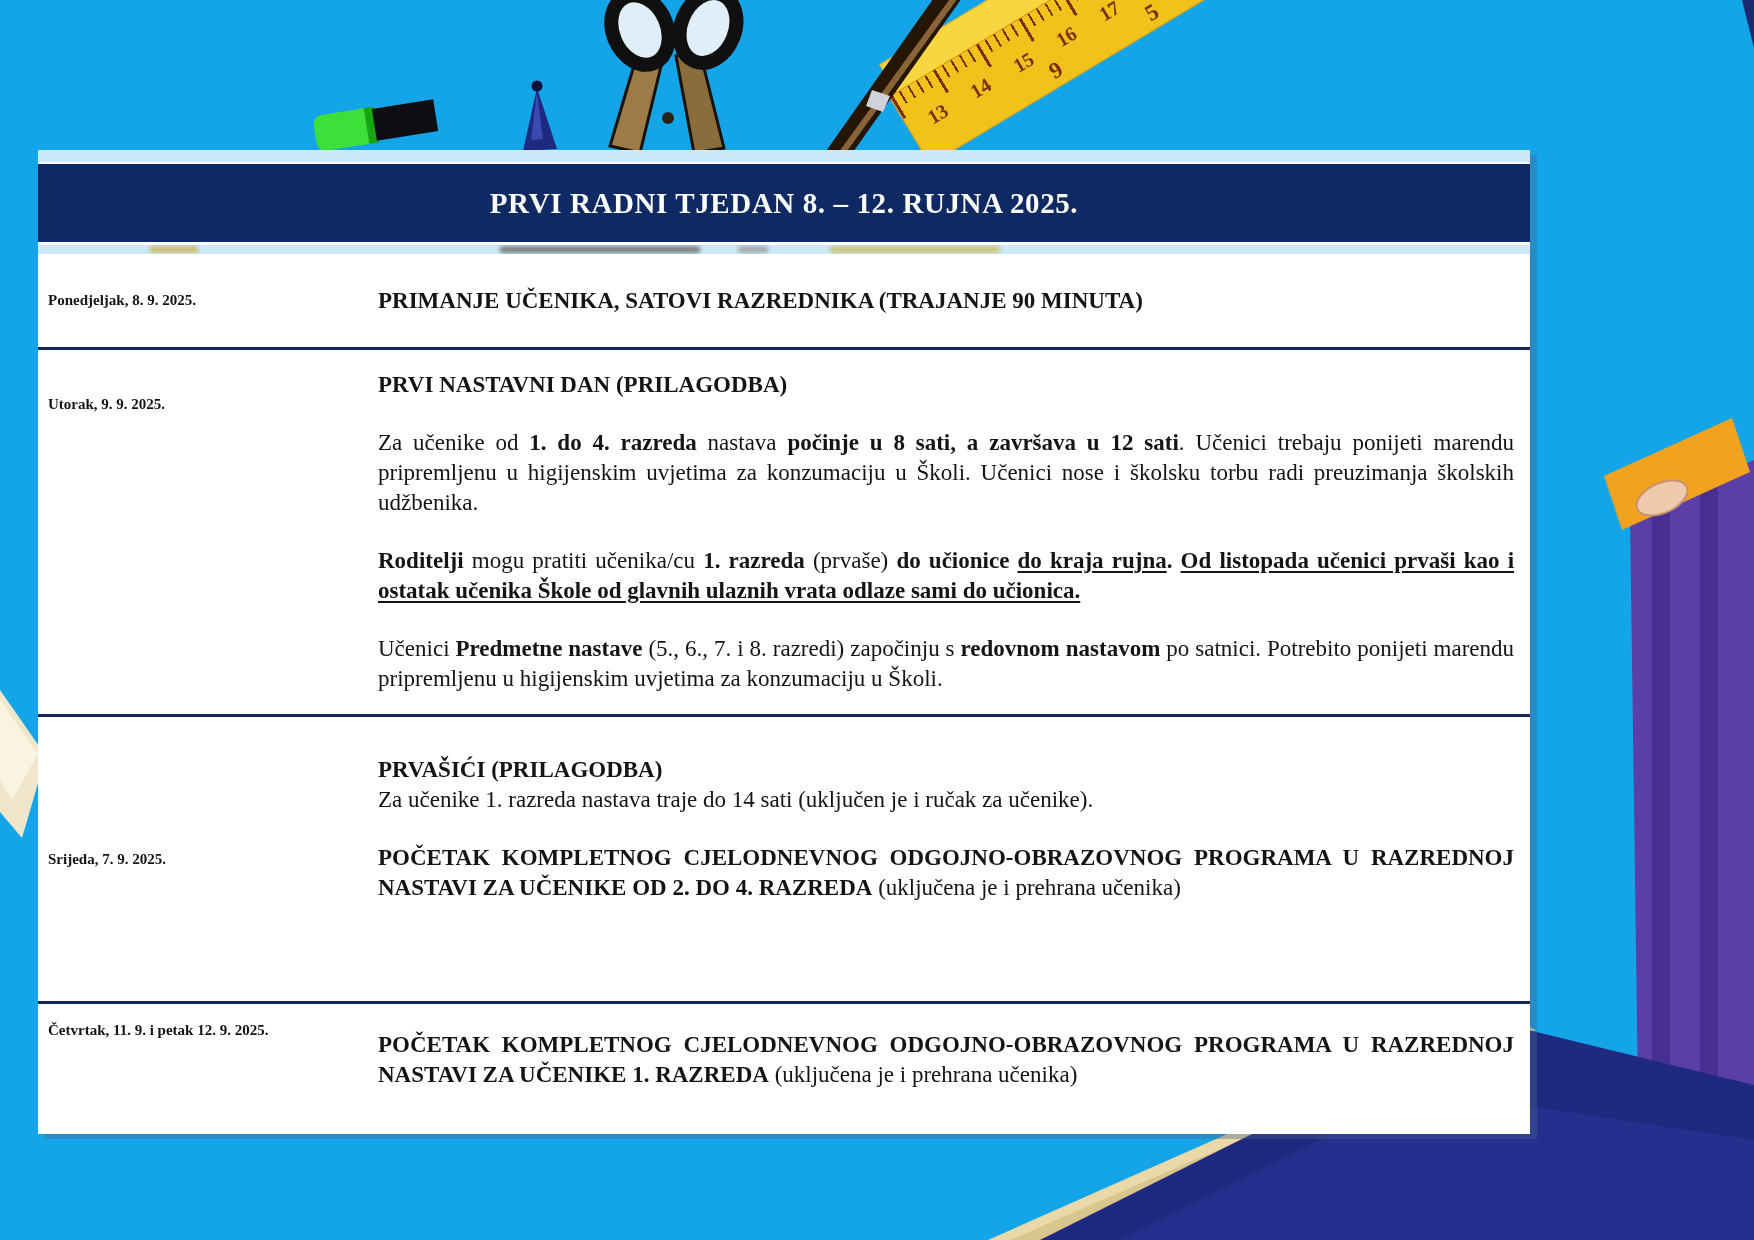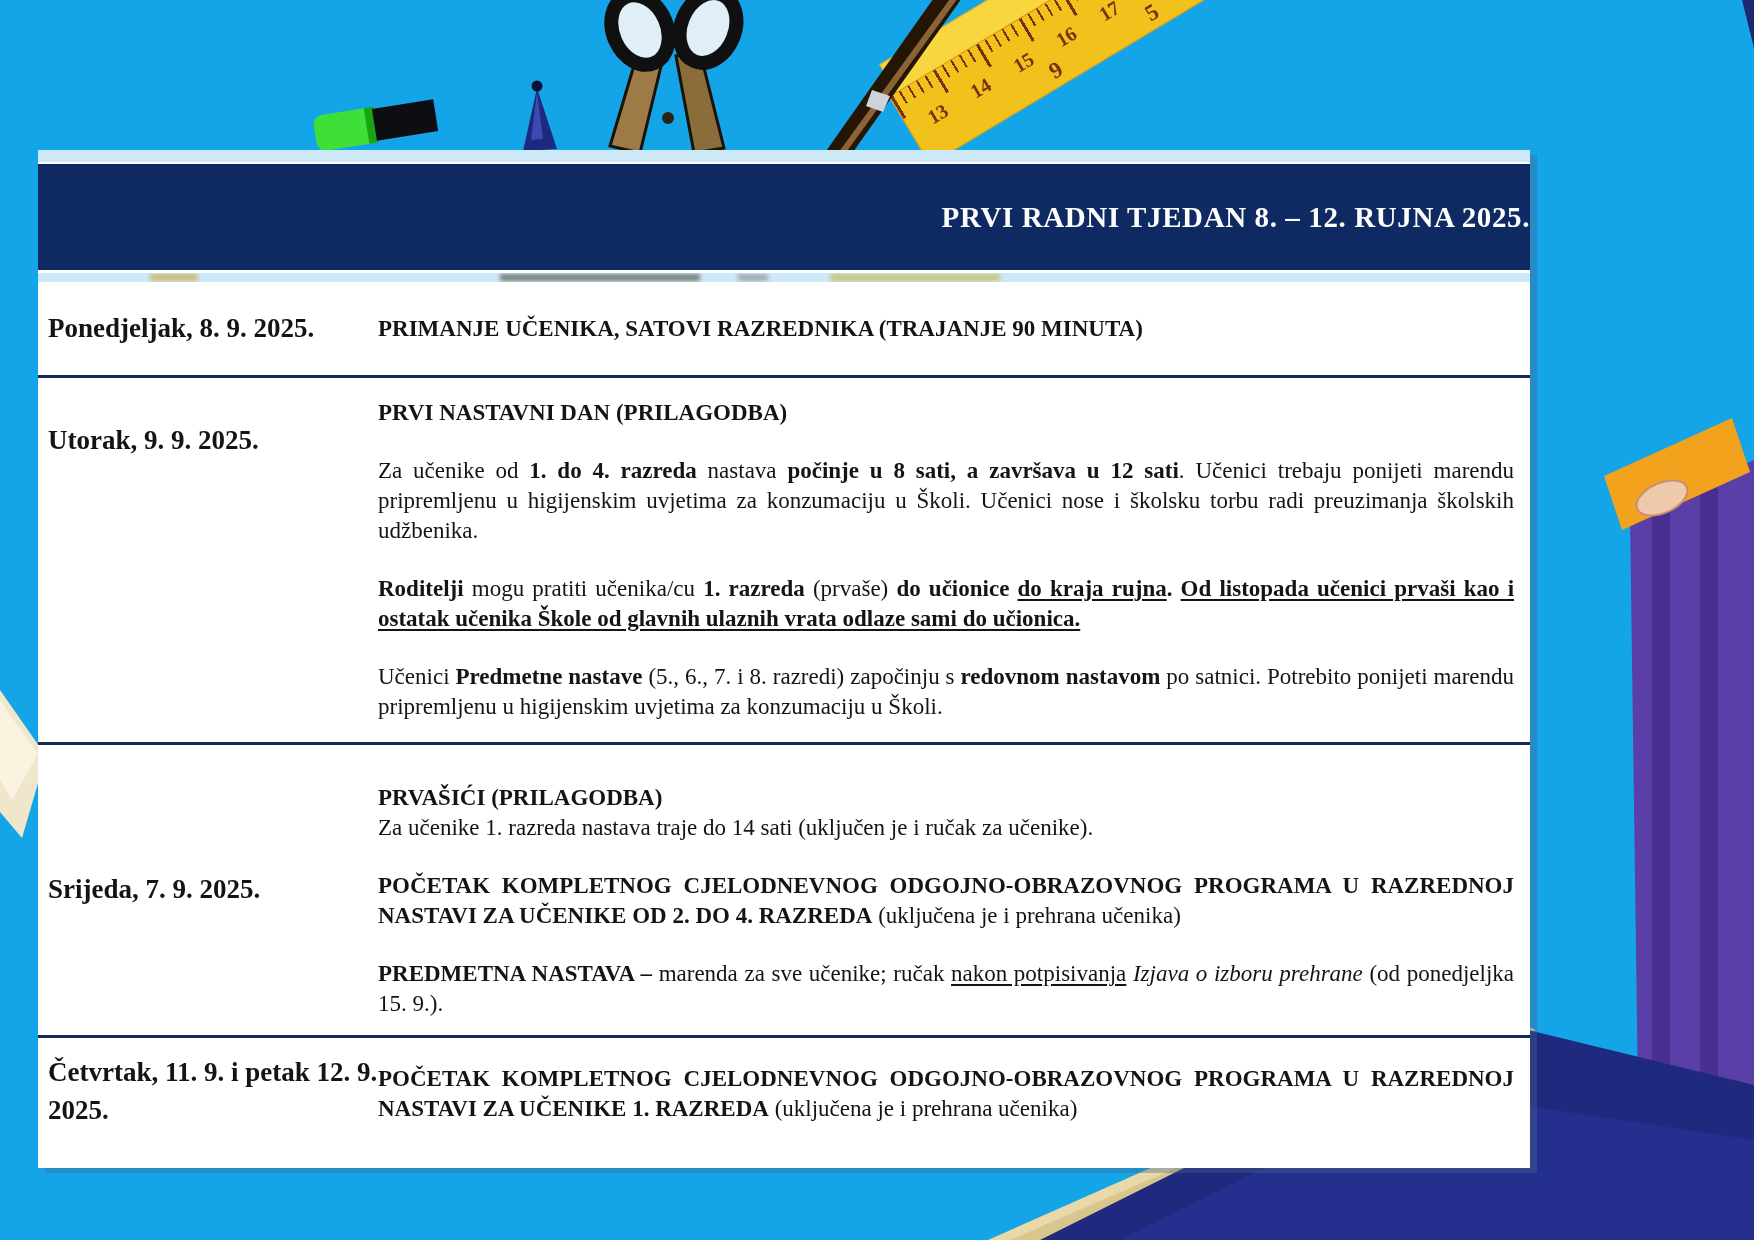--- a/index.html
+++ b/index.html
@@ -46,38 +46,38 @@
   .ruler .num2{position:absolute;top:50px;font-family:"Liberation Serif",serif;
     font-size:23px;font-weight:700;color:var(--ruler-marks);}
 
   
   .doc{
     position:absolute;left:38px;top:150px;width:1492px;z-index:2;
     background:var(--document);
     box-shadow:7px 5px 0 rgba(70,100,140,.38);
   }
   .strip-top{height:14px;background:var(--accent-strip);border-bottom:2px solid #ffffff;}
-  .titlebar{height:106px;background:var(--header-bar);display:flex;align-items:center;justify-content:flex-end;}
+  .titlebar{height:78px;background:var(--header-bar);display:flex;align-items:center;justify-content:center;}
   .titlebar h1{
     color:var(--title-text);font-size:29px;font-weight:700;letter-spacing:.6px;
     font-family:"Liberation Serif","DejaVu Serif",serif;
   }
   .gap-white{height:3px;background:#ffffff;}
   .strip-bottom{height:9px;background:var(--accent-strip);position:relative;overflow:hidden;}
   .smudge{position:absolute;top:1px;height:7px;filter:blur(2px);opacity:.65;}
 
   
   .table{color:var(--body-text);}
   .row{display:grid;grid-template-columns:340px 1fr;border-bottom:3px solid var(--divider);}
   .row:last-child{border-bottom:none;}
   .row1{min-height:96px;}
   .row2{min-height:367px;}
   .row3{min-height:287px;}
   .row4{min-height:130px;}
-  .date-cell{padding-left:10px;font-weight:700;font-size:27px;line-height:1.4;}
+  .date-cell{padding-left:10px;font-weight:700;font-size:15px;line-height:1.4;}
   .r-center{display:flex;align-items:center;}
   .row2 .date-cell{padding-top:44px;}
   .row4 .date-cell{padding-top:16px;}
   .content-cell{padding-right:16px;font-size:23px;line-height:30px;text-align:justify;}
   .row1 .content-cell{display:flex;align-items:center;}
   .row2 .content-cell{padding-top:20px;padding-bottom:18px;}
   .row3 .content-cell{padding-top:38px;padding-bottom:16px;}
   .row4 .content-cell{padding-top:26px;padding-bottom:14px;}
   .para{margin:0;}
   .para.gap{margin-top:28px;}
@@ -193,21 +193,20 @@
       </div>
 
       <div class="row row3">
         <div class="date-cell r-center">
           <span>Srijeda, 7. 9. 2025.</span>
         </div>
         <div class="content-cell">
             <p class="para"><span class="b">PRVAŠIĆI (PRILAGODBA)</span></p>
             <p class="para"><span>Za učenike 1. razreda nastava traje do 14 sati (uključen je i ručak za učenike).</span></p>
             <p class="para gap"><span class="b">POČETAK KOMPLETNOG CJELODNEVNOG ODGOJNO-OBRAZOVNOG PROGRAMA U RAZREDNOJ NASTAVI ZA UČENIKE OD 2. DO 4. RAZREDA</span><span> (uključena je i prehrana učenika)</span></p>
-            <p class="para gap"><span class="b">PREDMETNA NASTAVA</span><span class="b"> – </span><span>marenda za sve učenike; ručak </span><span class="u">nakon potpisivanja</span><span> </span><span class="i">Izjava o izboru prehrane</span><span> (od ponedjeljka 15. 9.).</span></p>
           </div>
       </div>
 
       <div class="row row4">
         <div class="date-cell">
           <span>Četvrtak, 11. 9. i petak 12. 9. 2025.</span>
         </div>
         <div class="content-cell">
             <p class="para"><span class="b">POČETAK KOMPLETNOG CJELODNEVNOG ODGOJNO-OBRAZOVNOG PROGRAMA U RAZREDNOJ NASTAVI ZA UČENIKE 1. RAZREDA</span><span> (uključena je i prehrana učenika)</span></p>
           </div>

